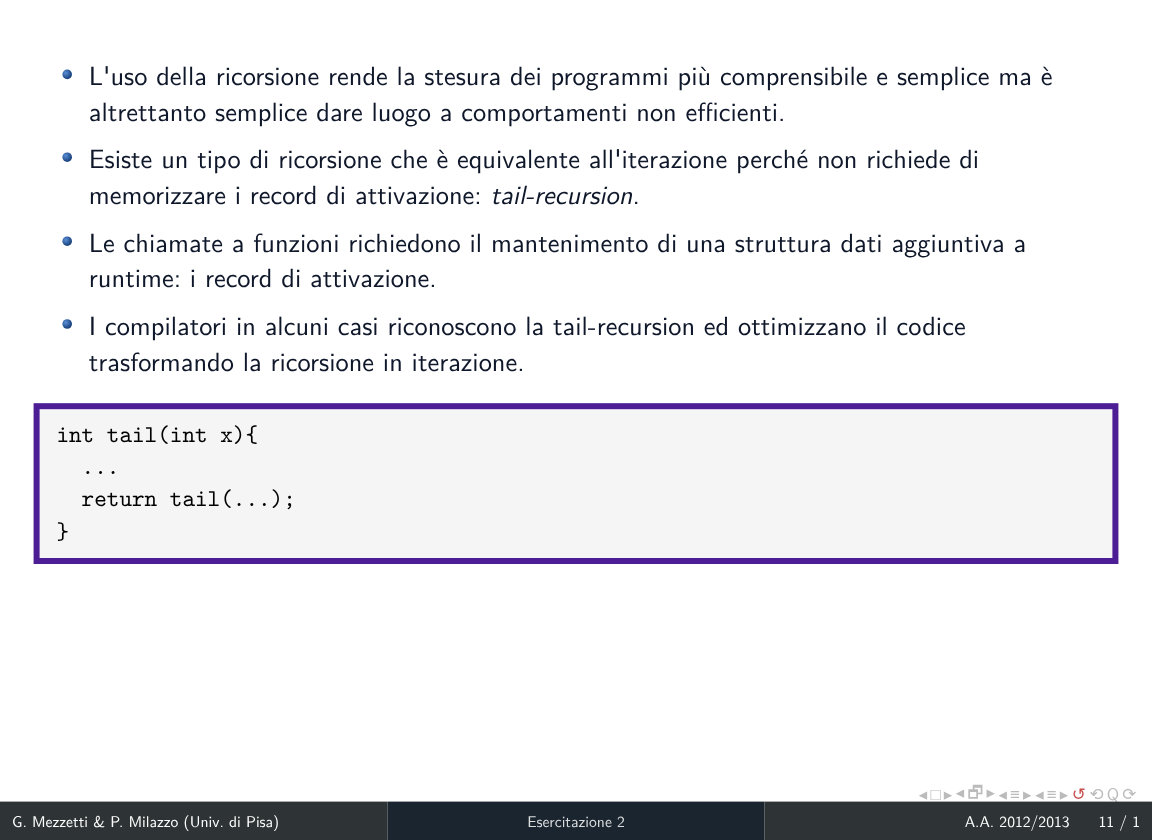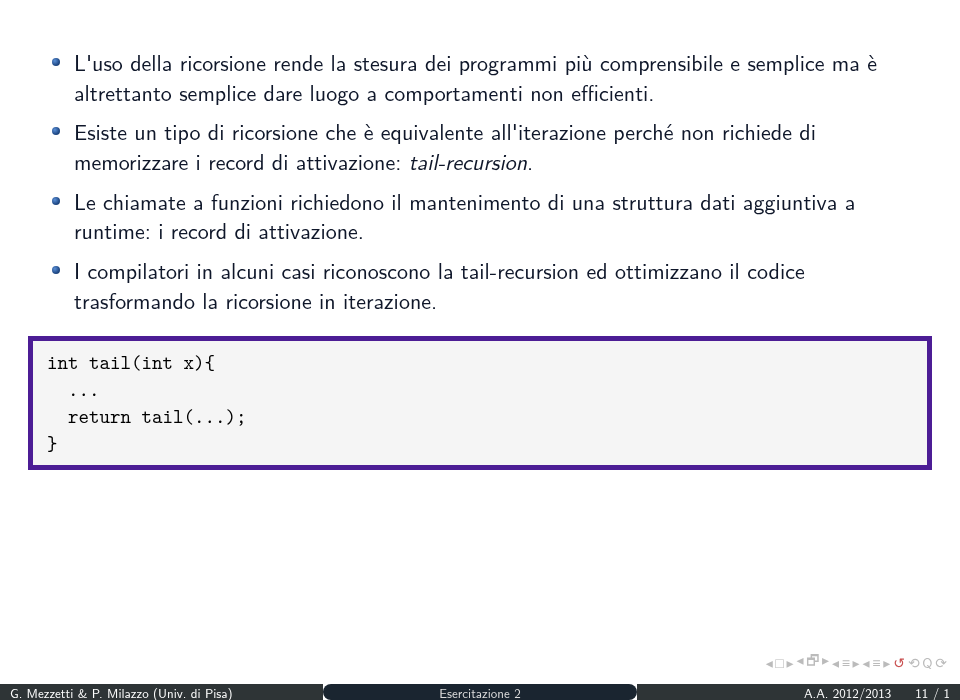--- a/index.html
+++ b/index.html
@@ -57,40 +57,39 @@
     font-size: 20px;
     line-height: 1.35;
     white-space: pre;
     color: #000;
   }
   .footer {
     position: absolute;
     bottom: 0;
     left: 0;
     right: 0;
-    height: 16px;
+    height: 32px;
     display: flex;
     font-size: 13px;
     color: #fff;
   }
   .footer-left {
     flex: 1;
     background: #2e3436;
     padding-left: 10px;
     display: flex;
     align-items: center;
   }
   .footer-center {
     flex: 1;
     background: #1a2530;
     color: #ddd;
     display: flex;
     align-items: center;
     justify-content: center;
-    border-radius: 11px;
   }
   .footer-right {
     flex: 1;
     background: #2e3436;
     color: #fff;
     display: flex;
     align-items: center;
     justify-content: flex-end;
     padding-right: 10px;
   }

